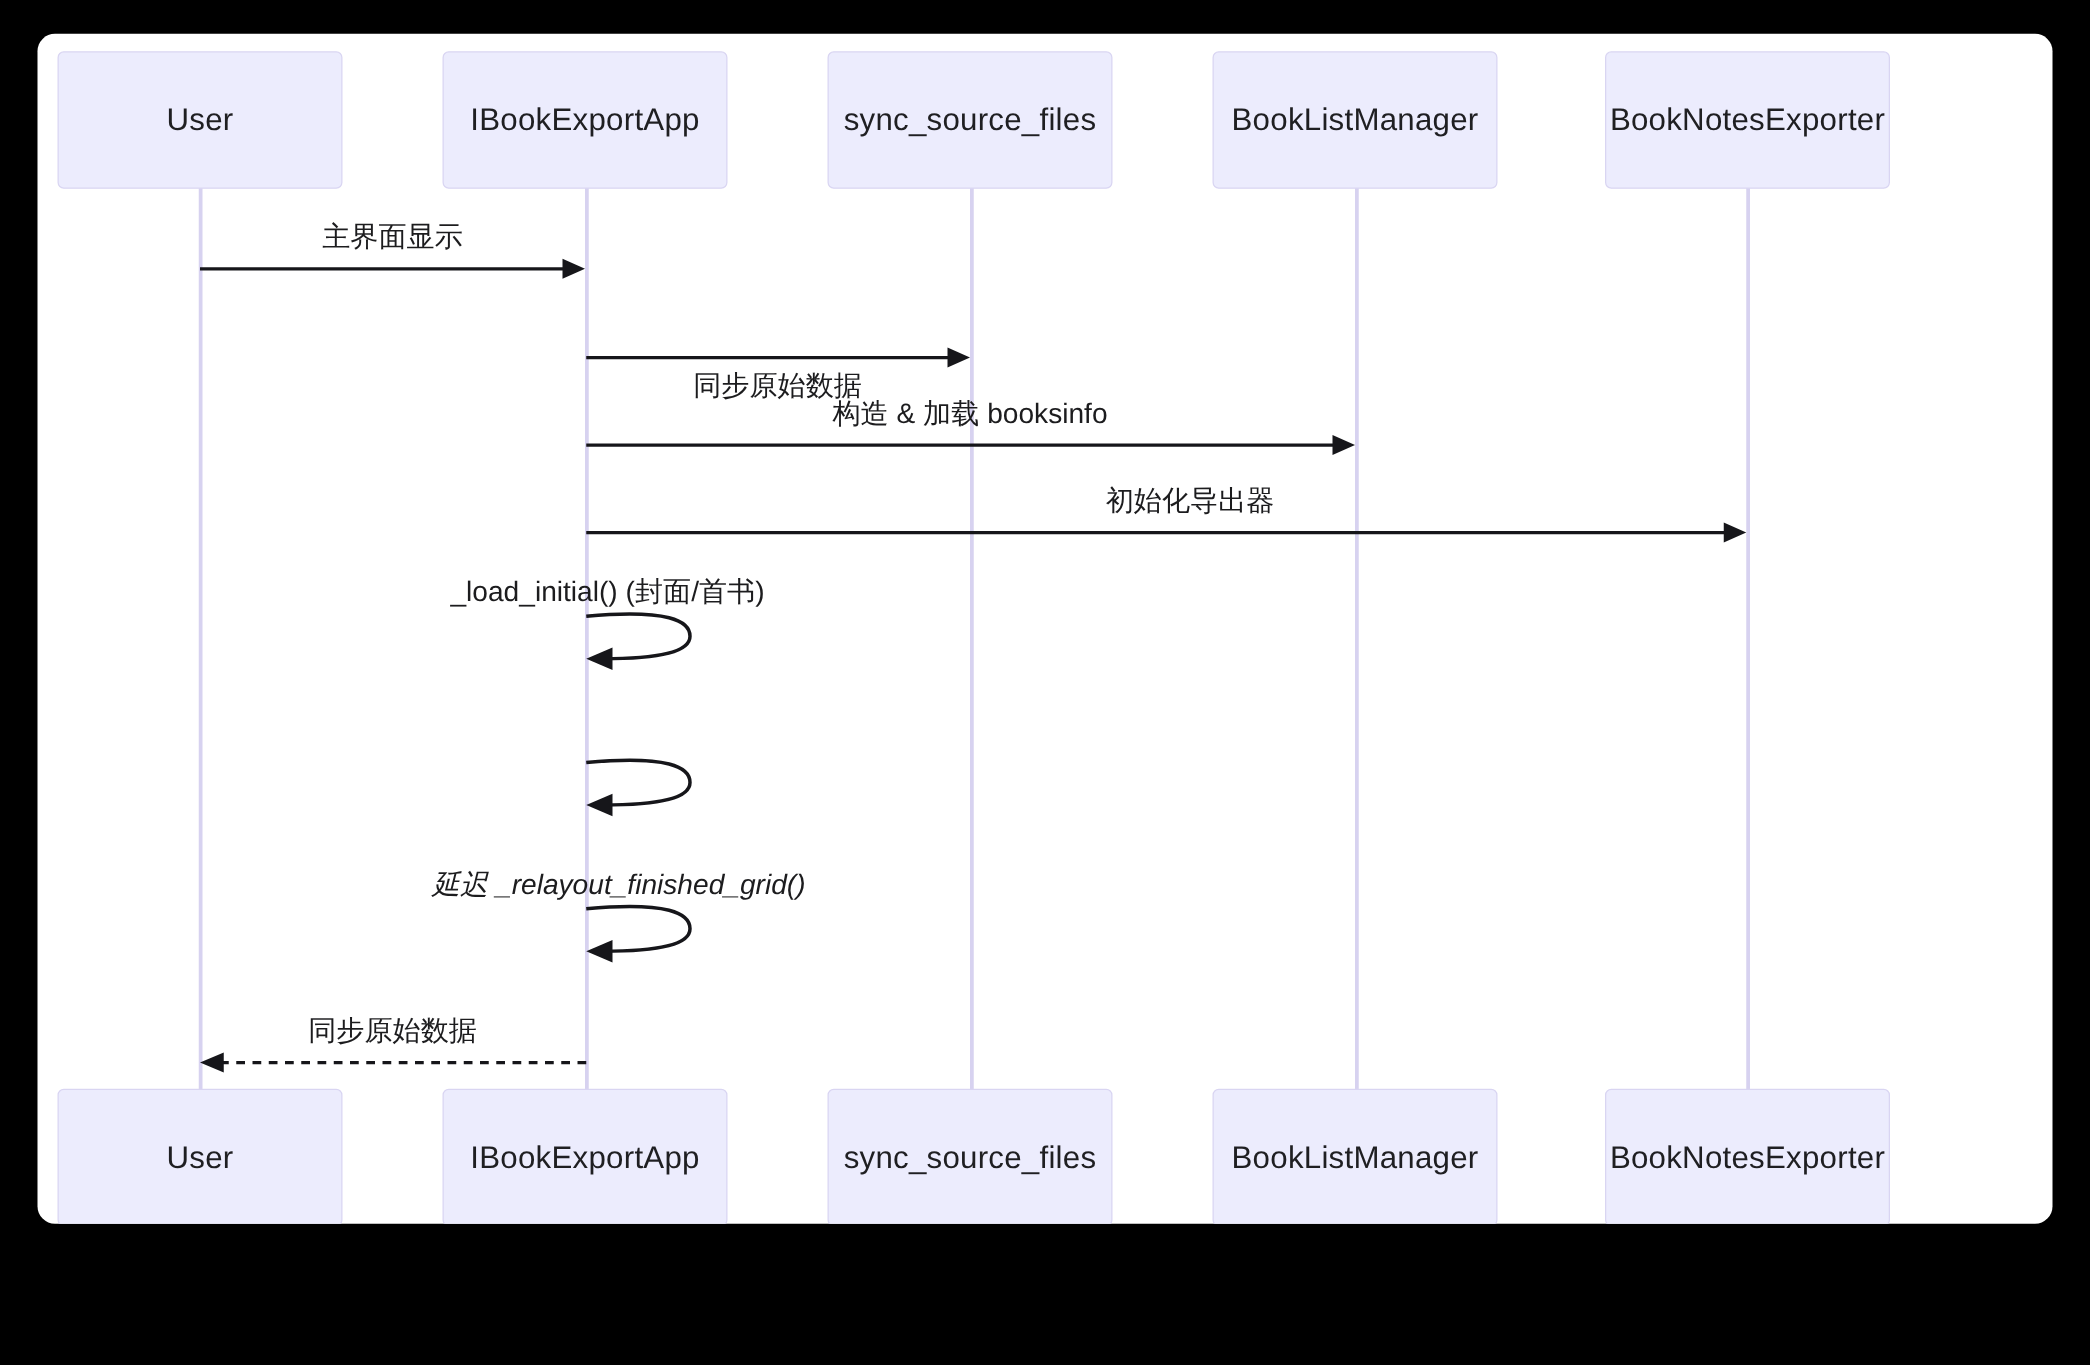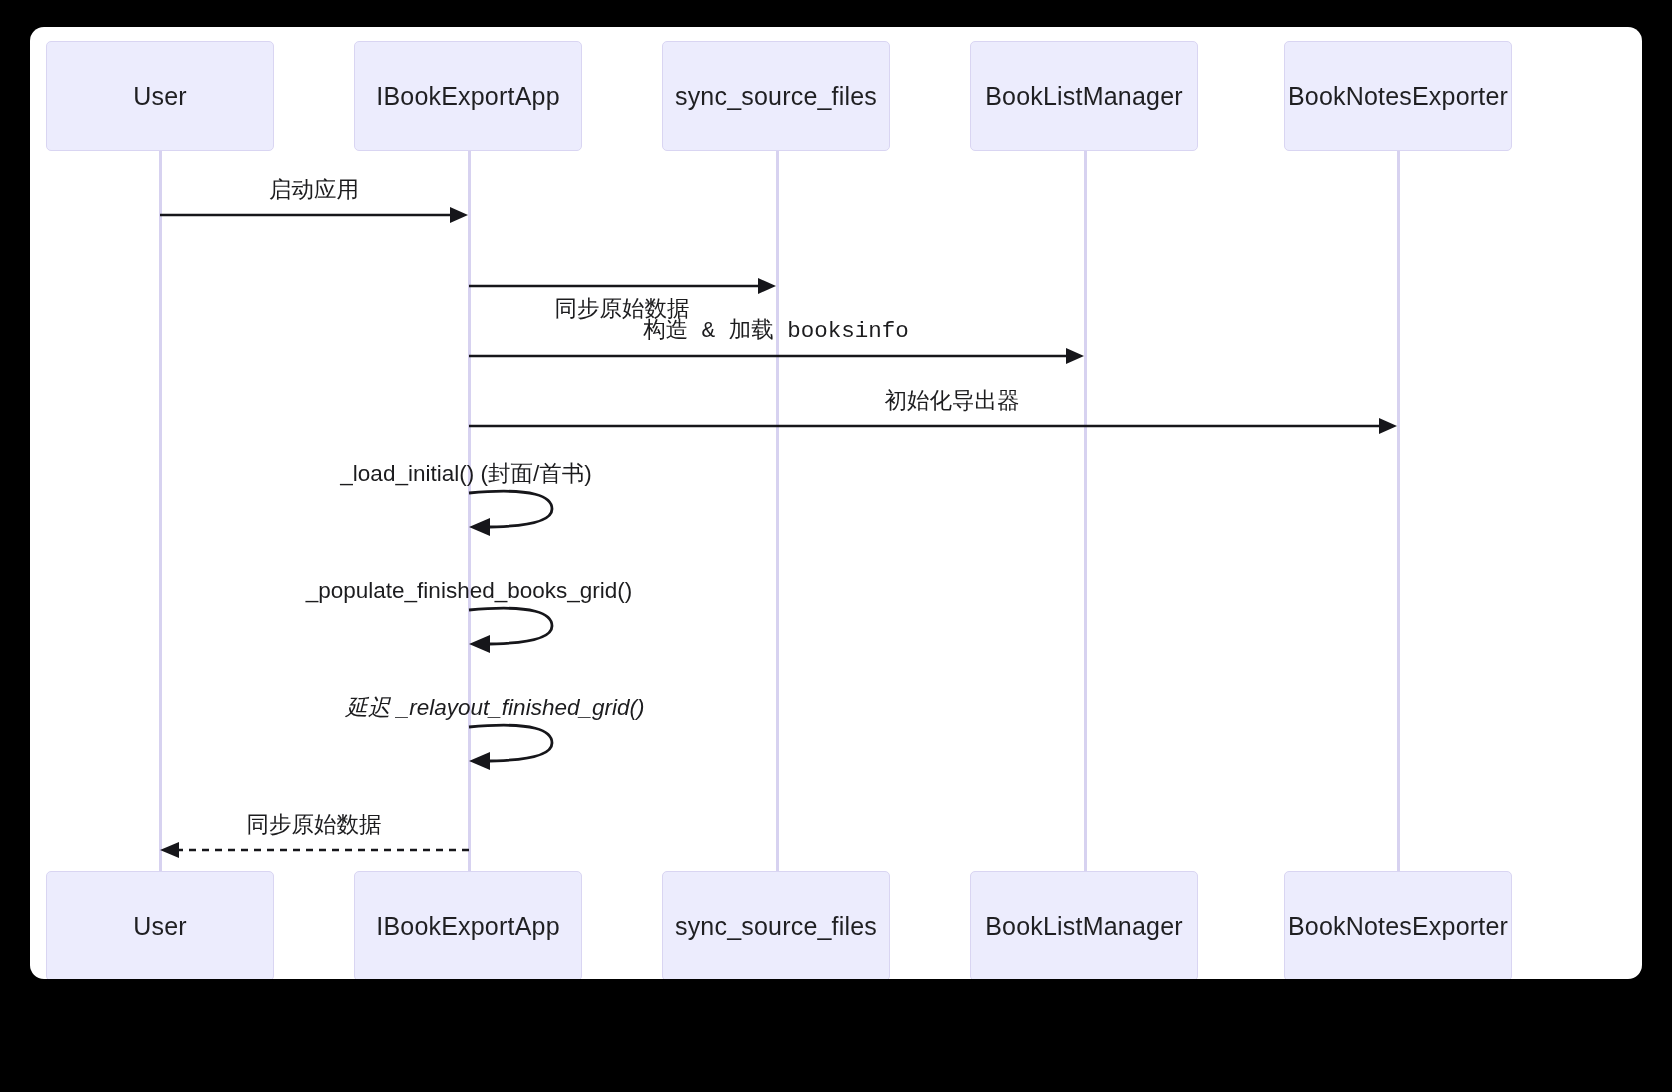--- a/index.html
+++ b/index.html
@@ -175,24 +175,23 @@
           <path class="loop-path" d="M 439 700 C 505 694, 522 704, 522 716 C 522 728, 500 734, 452 734"></path>
           <polygon class="head" points="439,734 460,725 460,743"></polygon>
         </g>
 
         <g>
           <line class="dashed-line" x1="439" y1="823" x2="145" y2="823"></line>
           <polygon class="head" points="130,823 149,815 149,831"></polygon>
         </g>
       </svg>
 
-      <div class="msg-label center" style="left:284px; top:152px;">启动应用</div>
+      <div class="msg-label center" style="left:284px; top:152px;">主界面显示</div>
       <div class="msg-label center" style="left:592px; top:223px;margin-top:48px;">同步原始数据</div>
-      <div class="msg-label center" style="left:746px; top:293px;font-family:Liberation Mono, monospace;">构造 &amp; 加载 booksinfo</div>
+      <div class="msg-label center" style="left:746px; top:293px;">构造 &amp; 加载 booksinfo</div>
       <div class="msg-label center" style="left:903px; top:363px;margin-left:19px;">初始化导出器</div>
-      <div class="msg-label center" style="left:436px; top:436px;">_load_initial() (封面/首书)</div>
-      <div class="msg-label center" style="left:439px; top:553px;">_populate_finished_books_grid()</div>
+      <div class="msg-label center" style="left:456px; top:436px;">_load_initial() (封面/首书)</div>
       <div class="msg-label center" style="left:465px; top:670px;font-style:italic;">延迟 _relayout_finished_grid()</div>
       <div class="msg-label center" style="left:284px; top:787px;">同步原始数据</div>
 
     </div>
   </div>
 </div>
 
 </body></html>

